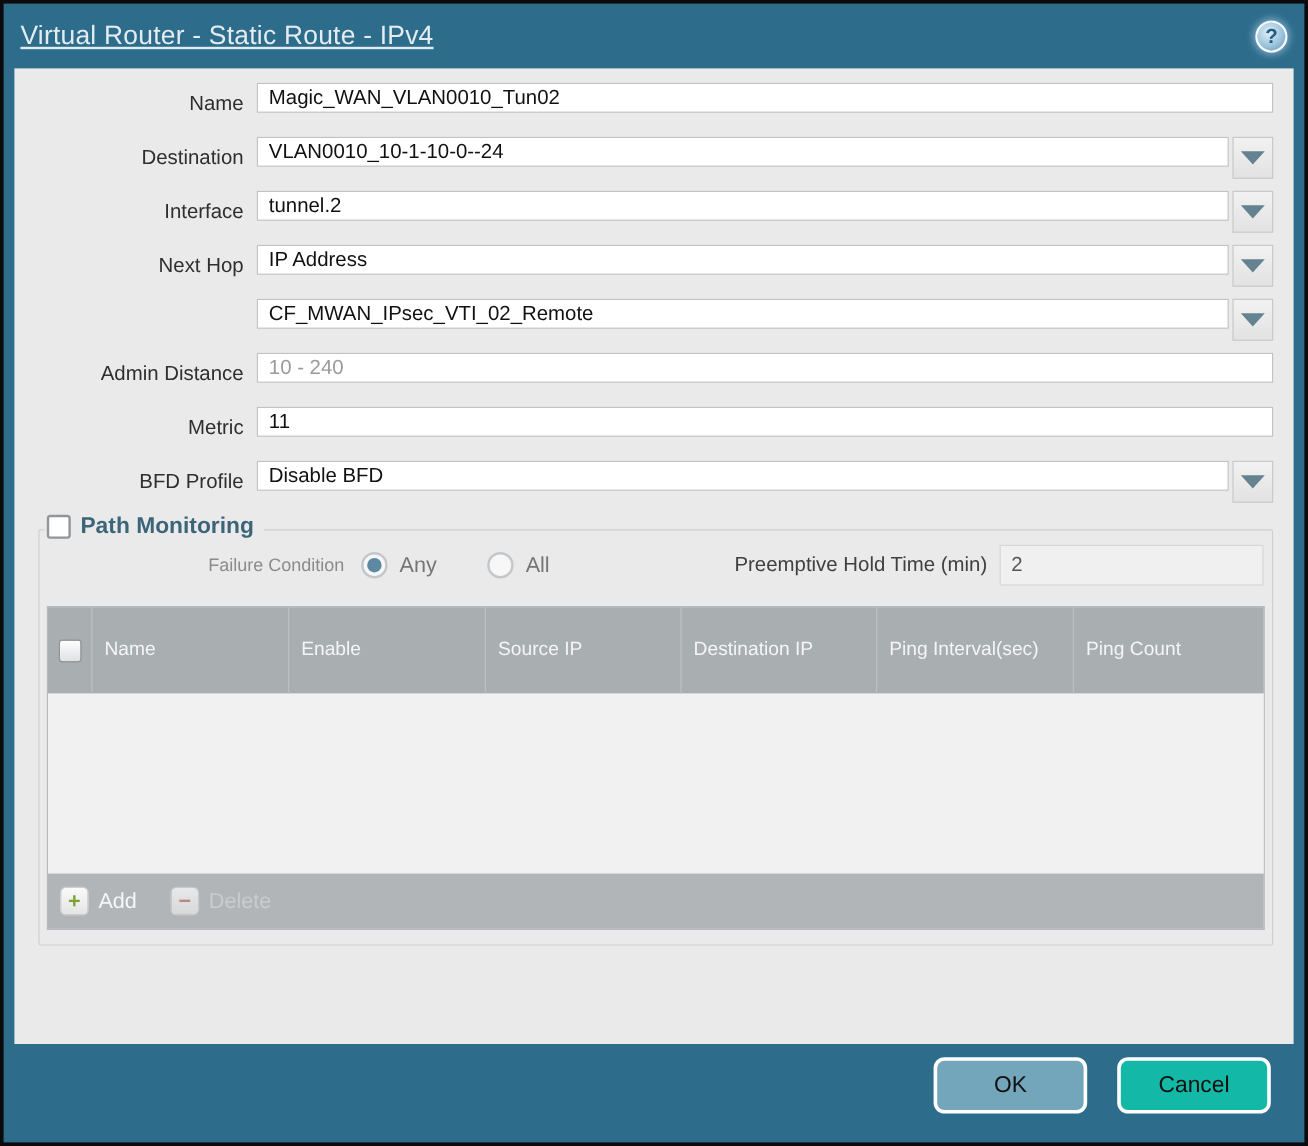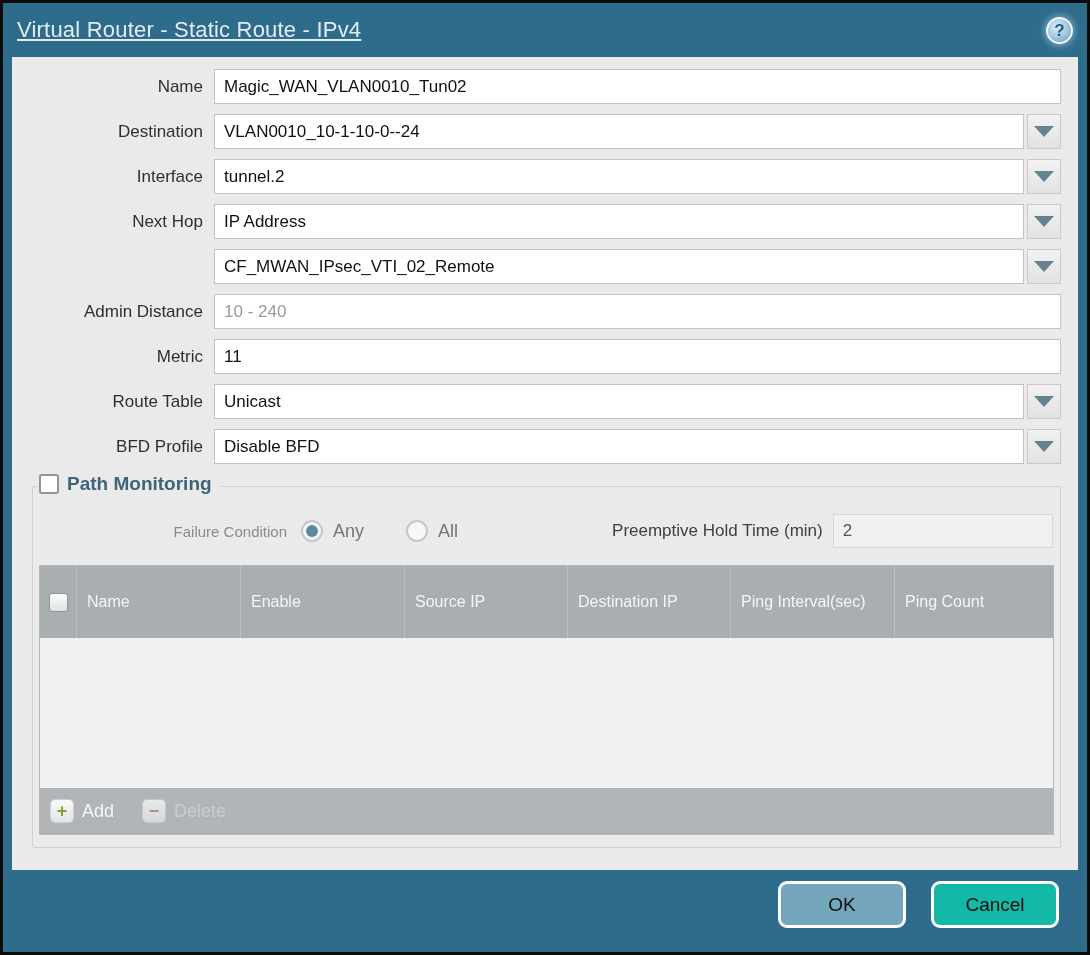--- a/index.html
+++ b/index.html
@@ -55,21 +55,21 @@
   }
   .form-label {
     width: 182px; min-width: 182px;
     text-align: right;
     padding-right: 11px;
     font-size: 17px; color: #2f2f2f;
   }
   .field-area { flex: 1; display: flex; align-items: stretch; height: 35px; }
   input.text-input {
     flex: 1;
-    height: 35px;
+    height: 25px;
     border: 1px solid #c2c2c2;
     background: #ffffff;
     font-family: "Liberation Sans", sans-serif;
     font-size: 17px; color: #111;
     padding: 0 9px;
     outline: none;
   }
   input.text-input::placeholder { color: #9a9a9a; opacity: 1; }
   .combo-btn {
     width: 34px; height: 35px;
@@ -85,21 +85,21 @@
     border-right: 10px solid transparent;
     border-top: 11px solid #64828f;
   }
 
   
   .pm-fieldset {
     position: relative;
     margin-top: 22px;
     border: 1px solid #cfcfcf;
     border-radius: 2px;
-    padding: 26px 6px 12px 6px;
+    padding: 11px 6px 12px 6px;
   }
   .pm-legend {
     position: absolute; top: -14px; left: 4px;
     background: #eaeaea;
     padding: 0 8px 0 2px;
     display: flex; align-items: center; gap: 8px;
   }
   .pm-checkbox {
     width: 20px; height: 20px;
     background: #ffffff;
@@ -283,29 +283,20 @@
         </div>
       </div>
 
       <div class="form-row">
         <div class="form-label">Metric</div>
         <div class="field-area">
           <input class="text-input" type="text" readonly="" value="11" style="">
         </div>
       </div>
 
-      <div class="form-row">
-        <div class="form-label">Route Table</div>
-        <div class="field-area">
-          <input class="text-input" type="text" readonly="" value="Unicast" style="">
-          <span class="combo-btn">
-              <span class="tri"></span>
-            </span>
-        </div>
-      </div>
 
       <div class="form-row">
         <div class="form-label">BFD Profile</div>
         <div class="field-area">
           <input class="text-input" type="text" readonly="" value="Disable BFD" style="">
           <span class="combo-btn">
               <span class="tri"></span>
             </span>
         </div>
       </div>

